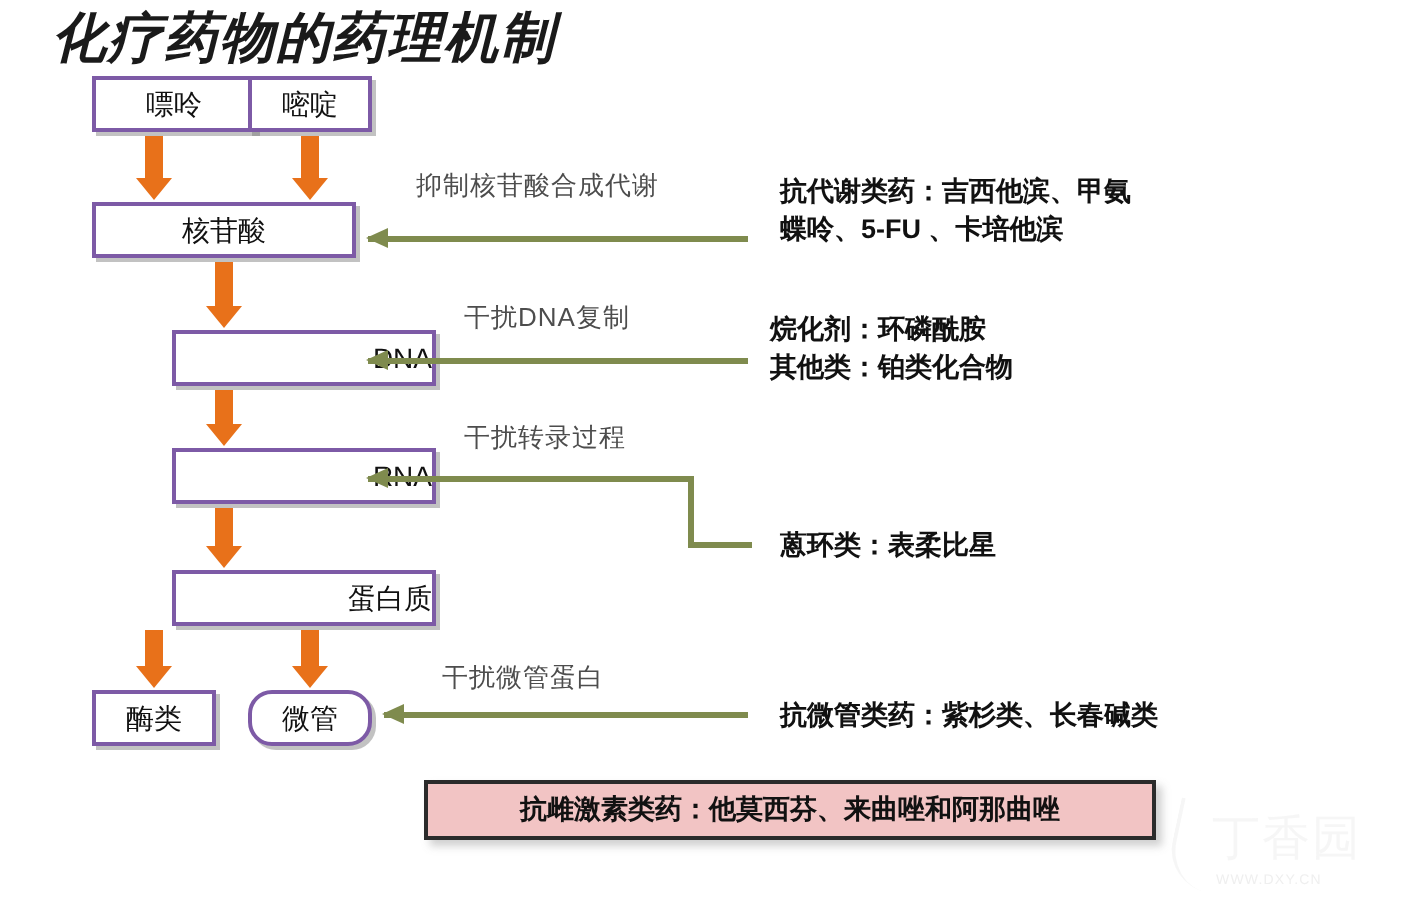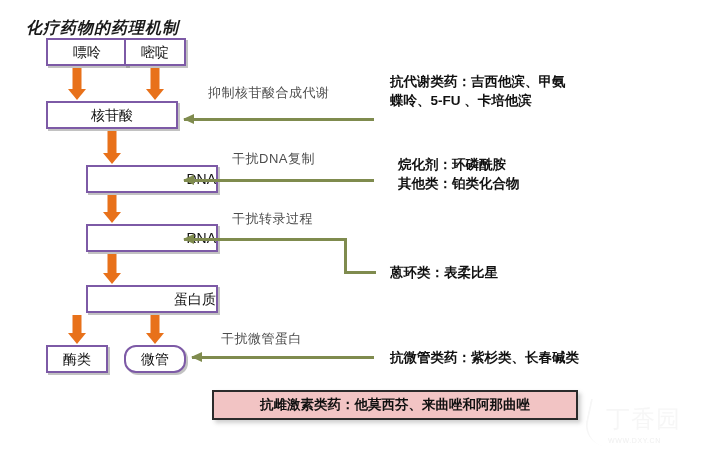--- a/index.html
+++ b/index.html
@@ -15,25 +15,25 @@
     width: 702px;
     height: 457px;
     background: #ffffff;
     overflow: hidden;
   }
 
   
   .title {
     position: absolute;
     left: 26px;
-    top: 18px;
+    top: 1px;
     font-family: "Liberation Serif", "DejaVu Serif", serif;
     font-style: italic;
     font-weight: 700;
-    font-size: 16px;
+    font-size: 27px;
     color: #1a1a1a;
     letter-spacing: 1px;
     white-space: nowrap;
   }
 
   
   .box {
     position: absolute;
     box-sizing: border-box;
     background: #ffffff;
@@ -269,26 +269,26 @@
   <div class="gseg-v" style="left:344px; top:238px; height:36px;"></div>
   <div class="gseg-h" style="left:344px; top:271px; width:32px;"></div>
   <div class="glabel" style="left:232px; top:210px;">干扰转录过程</div>
 
   <div class="garrow" style="left:192px; top:356px;">
     <div class="gshaft" style="width:182px;"></div>
     <div class="ghead"></div>
   </div>
   <div class="glabel" style="left:221px; top:330px;">干扰微管蛋白</div>
 
-  <div class="drug" style="left:390px; top:72px;">
+  <div class="drug" style="left:390px; top:86px;">
     <span class="ln">抗代谢类药：吉西他滨、甲氨</span>
     <span class="ln">蝶呤、5-FU 、卡培他滨</span>
   </div>
 
-  <div class="drug" style="left:398px; top:155px;">
+  <div class="drug" style="left:385px; top:155px;">
     <span class="ln">烷化剂：环磷酰胺</span>
     <span class="ln">其他类：铂类化合物</span>
   </div>
 
   <div class="drug" style="left:390px; top:263px;">
     <span class="ln">蒽环类：表柔比星</span>
   </div>
 
   <div class="drug" style="left:390px; top:348px;">
     <span class="ln">抗微管类药：紫杉类、长春碱类</span>

